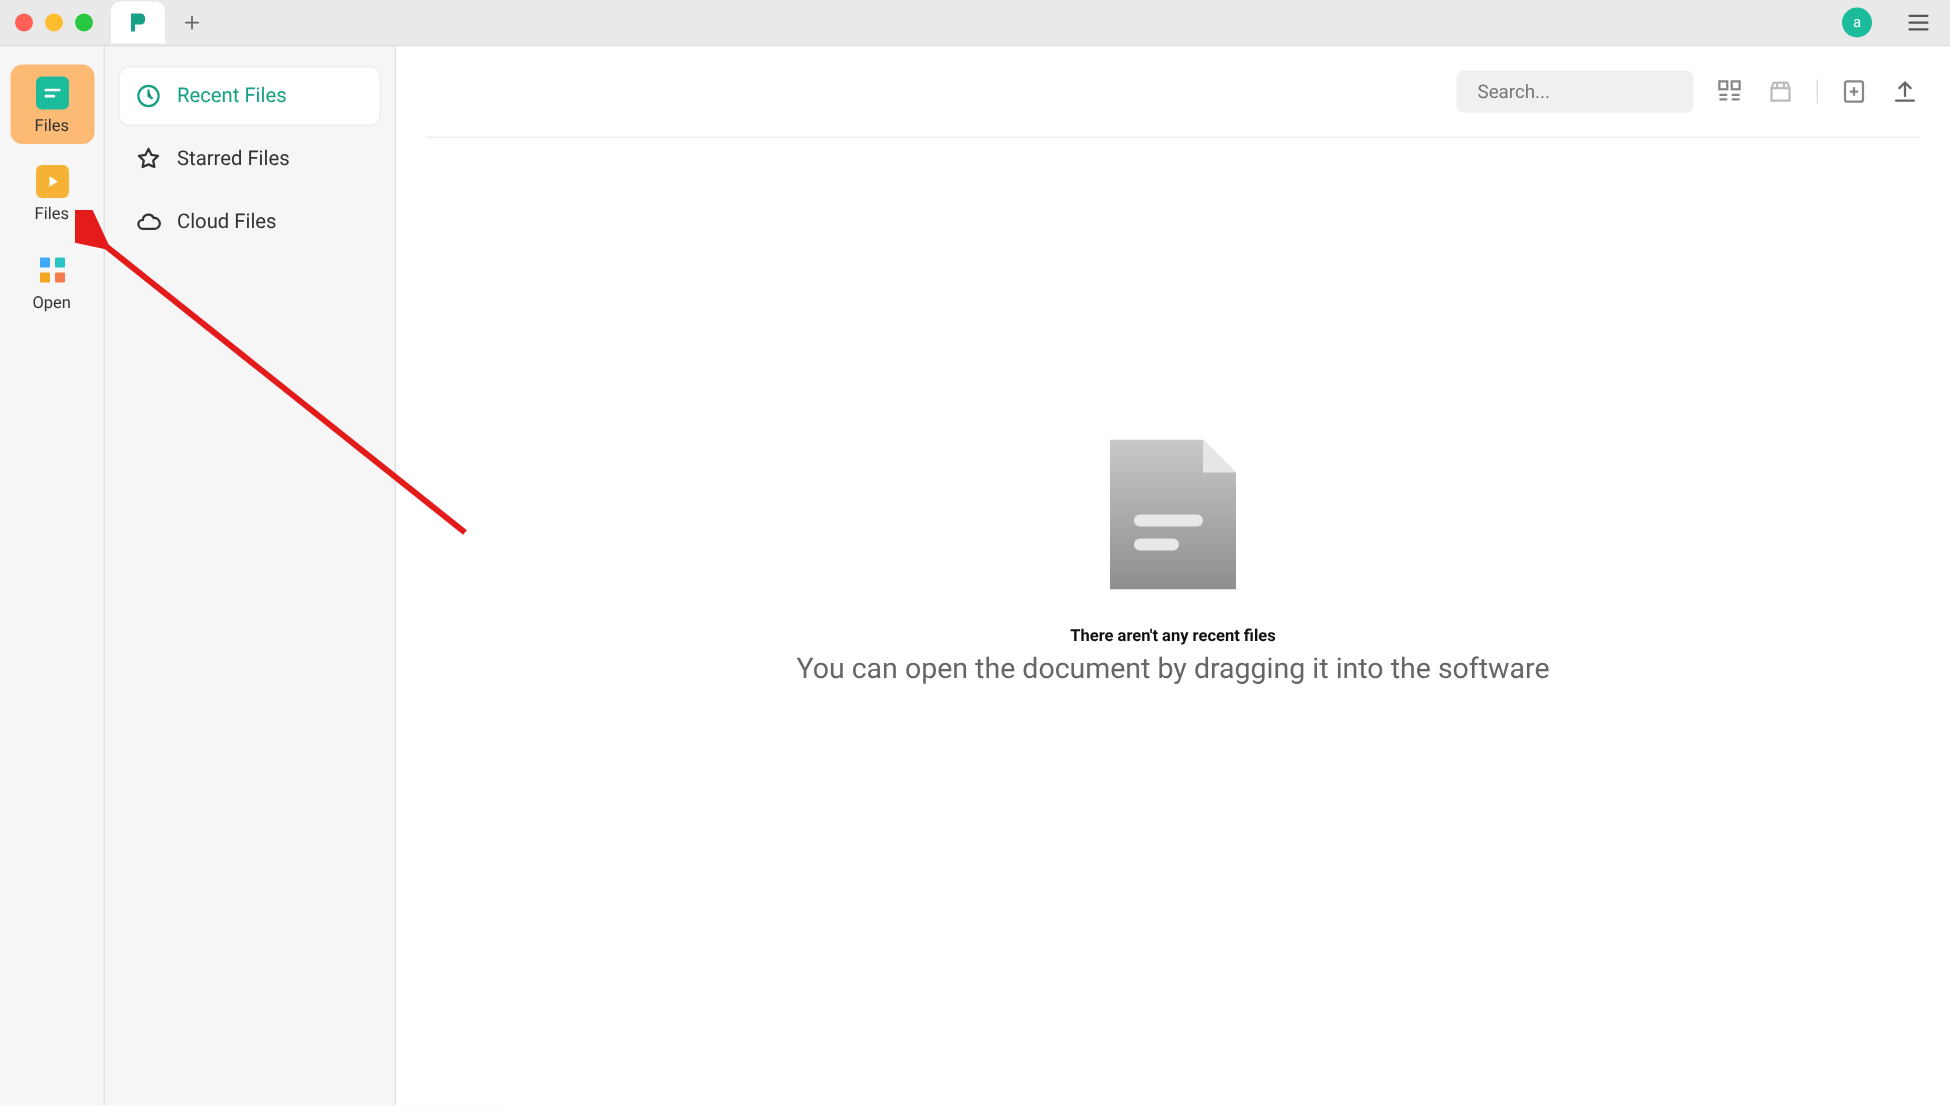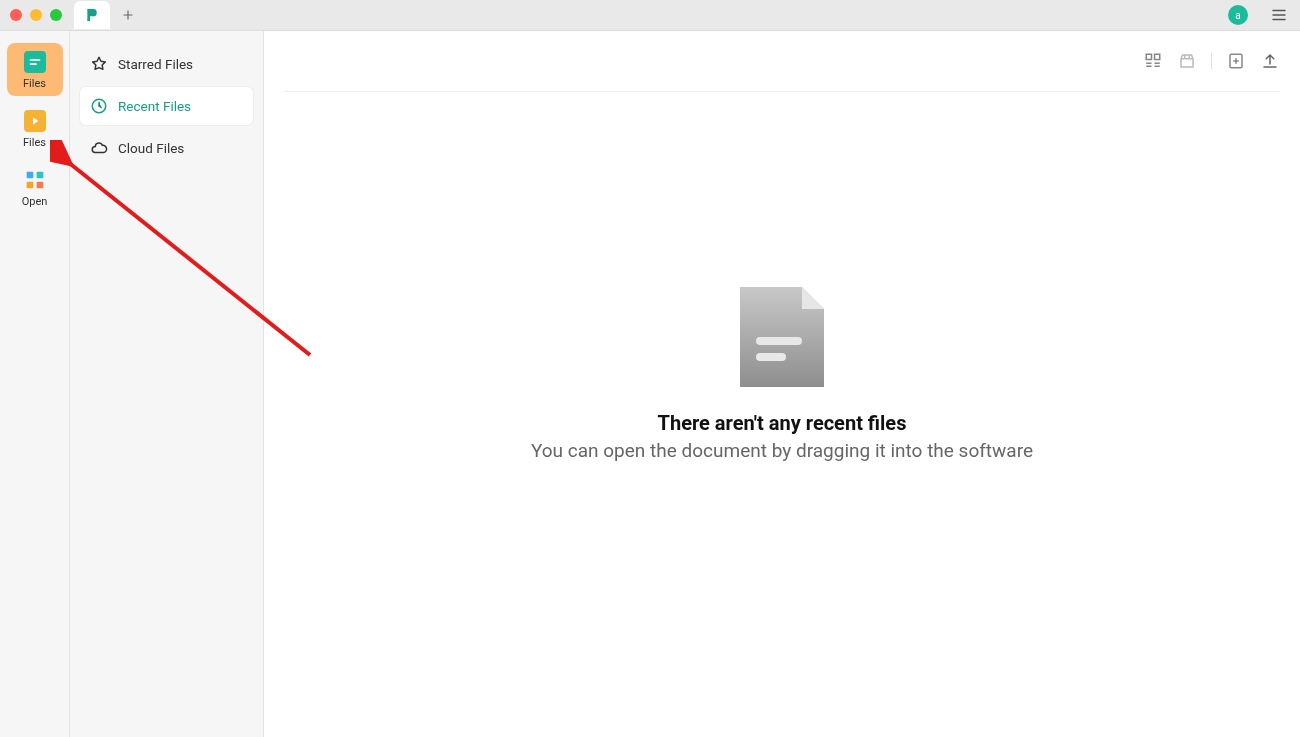--- a/index.html
+++ b/index.html
@@ -44,21 +44,21 @@
 .content { flex:1; background:#fff; display:flex; flex-direction:column; }
 .toolbar { height:60px; display:flex; align-items:center; justify-content:flex-end; padding:0 20px; gap:14px; }
 .search { width:158px; height:28px; background:#f0f0f1; border-radius:5px; display:flex; align-items:center; padding:0 8px; gap:6px; color:#888; }
 .search input{border:none;background:transparent;outline:none;font-size:12.5px;flex:1;}
 .tb-ic{width:20px;height:20px;color:#888;display:flex;align-items:center;justify-content:center;cursor:pointer;}
 .tb-sep{width:1px;height:16px;background:#e0e0e0;}
 .divider{height:1px;background:#eee;margin:0 20px 0 20px;}
 
 .empty { flex:1; display:flex; flex-direction:column; align-items:center; justify-content:center; transform:translateY(-40px); }
 .doc-ill{width:84px;height:100px;margin-bottom:24px;}
-.empty h3{font-size:20px;font-weight:700;color:#111;margin-bottom:4px;}
+.empty h3{font-size:11px;font-weight:700;color:#111;margin-bottom:4px;}
 .empty p{font-size:19px;color:#666;}
 
 
 .arrow-ovl{position:absolute;left:50px;top:140px;pointer-events:none;}
 </style>
 </head>
 <body>
 
 <div class="titlebar">
   <div class="traffic">
@@ -112,44 +112,51 @@
           <rect x="14" y="2" width="8" height="8" fill="#29c5c5" rx="1"></rect>
           <rect x="2" y="14" width="8" height="8" fill="#f5a623" rx="1"></rect>
           <rect x="14" y="14" width="8" height="8" fill="#f57b4f" rx="1"></rect>
         </svg>
       </div>
       <div class="lbl">Open</div>
     </div>
   </div>
 
   <div class="side2">
-    <div class="nav-item">
-      <svg class="nic" viewBox="0 0 24 24">
-          <path fill="none" stroke="#333" stroke-width="2" stroke-linejoin="round" d="M12 3l2.6 5.3 5.9.9-4.3 4.1 1 5.8L12 16.8 6.8 19.1l1-5.8L3.5 9.2l5.9-.9z"></path>
-        </svg>
-      <span>Starred Files</span>
-    </div>
     <div class="nav-item active">
       <svg class="nic" viewBox="0 0 24 24">
           <circle cx="12" cy="12" r="9" fill="none" stroke="#16a085" stroke-width="2"></circle>
           <path stroke="#16a085" stroke-width="2" stroke-linecap="round" d="M12 7v5l3 2"></path>
         </svg>
       <span>Recent Files</span>
     </div>
     <div class="nav-item">
       <svg class="nic" viewBox="0 0 24 24">
+          <path fill="none" stroke="#333" stroke-width="2" stroke-linejoin="round" d="M12 3l2.6 5.3 5.9.9-4.3 4.1 1 5.8L12 16.8 6.8 19.1l1-5.8L3.5 9.2l5.9-.9z"></path>
+        </svg>
+      <span>Starred Files</span>
+    </div>
+    <div class="nav-item">
+      <svg class="nic" viewBox="0 0 24 24">
           <path fill="none" stroke="#333" stroke-width="2" d="M7 18a4 4 0 010-8 5 5 0 019.6-1.5A4 4 0 1118 18z"></path>
         </svg>
       <span>Cloud Files</span>
     </div>
     <div class="side-spacer"></div>
   </div>
 
   <div class="content">
     <div class="toolbar">
+      <div class="search">
+        <svg width="13" height="13" viewBox="0 0 24 24">
+            <circle cx="10" cy="10" r="6" fill="none" stroke="#888" stroke-width="2"></circle>
+            <path stroke="#888" stroke-width="2" stroke-linecap="round" d="M15 15l5 5"></path>
+          </svg>
+        <input type="text" placeholder="Search..." style="">
+      </div>
       <div class="tb-ic">
         <svg width="18" height="18" viewBox="0 0 24 24">
             <rect x="3" y="3" width="7" height="7" stroke="#888" stroke-width="2" fill="none"></rect>
             <rect x="14" y="3" width="7" height="7" stroke="#888" stroke-width="2" fill="none"></rect>
             <path stroke="#888" stroke-width="2" d="M3 15h7M3 19h7M14 15h7M14 19h7"></path>
           </svg>
       </div>
       <div class="tb-ic">
         <svg width="18" height="18" viewBox="0 0 24 24">
             <path fill="none" stroke="#bbb" stroke-width="2" d="M4 9l2-5h12l2 5v11H4zM4 9h16M9 4v5M15 4v5"></path>

